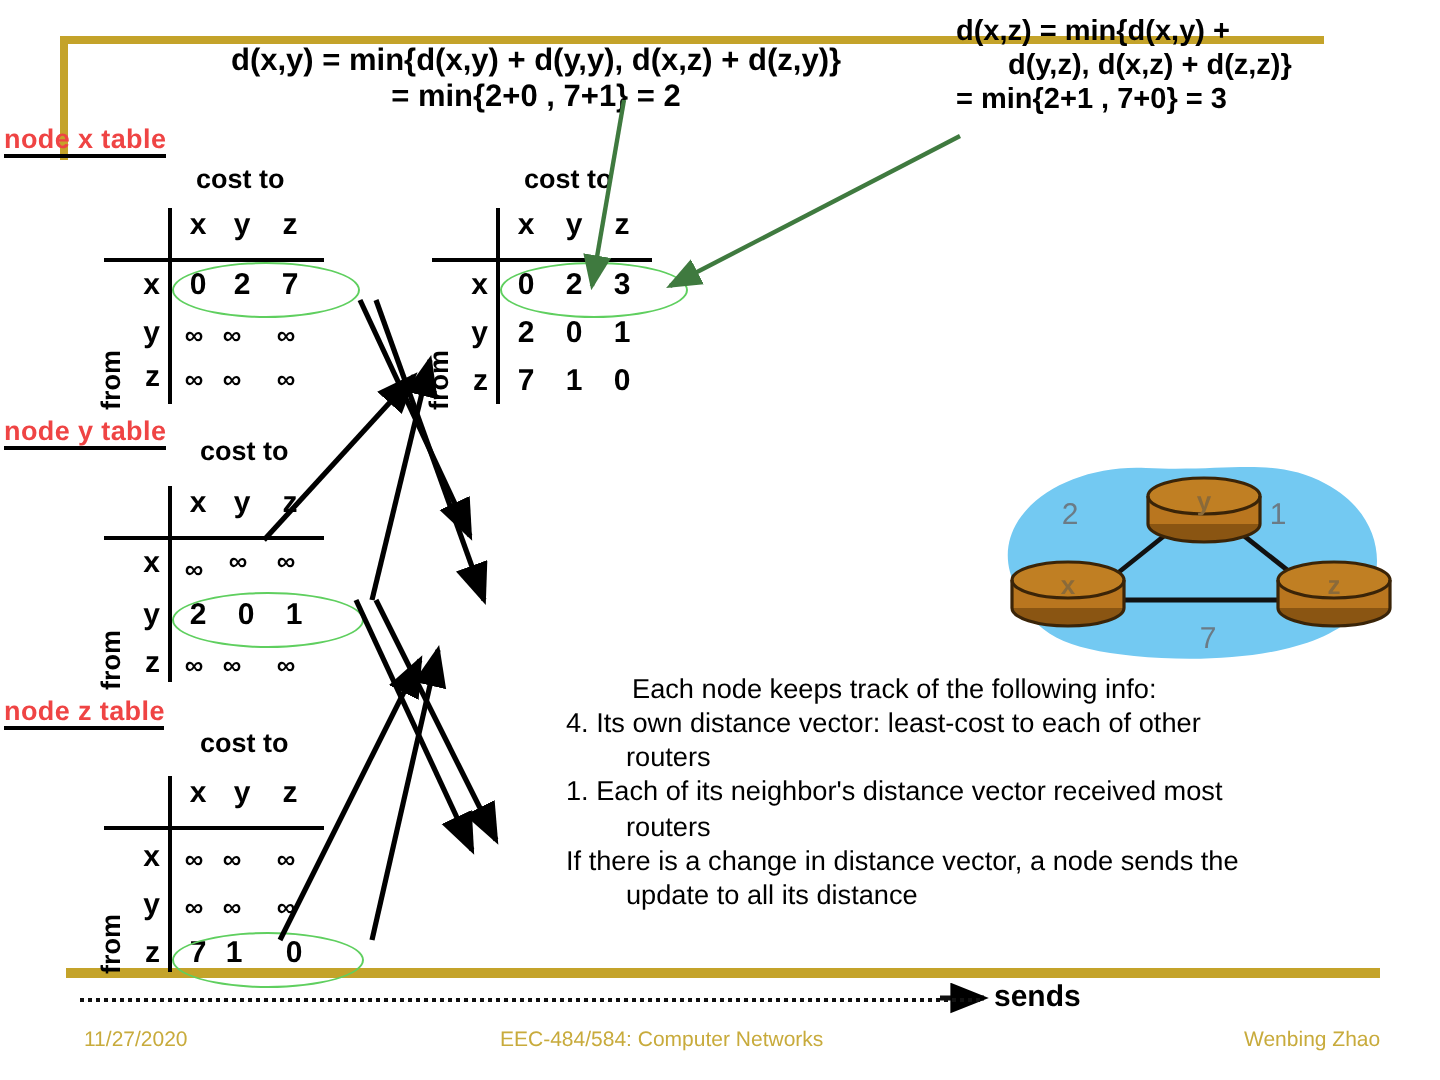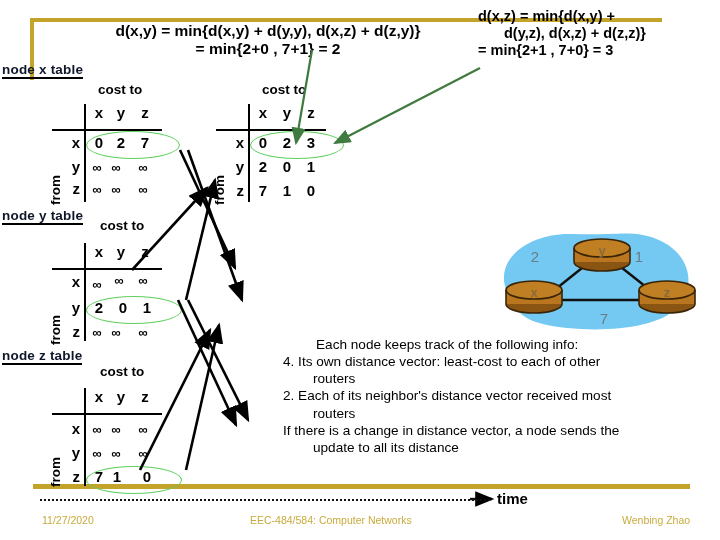--- a/index.html
+++ b/index.html
@@ -21,21 +21,21 @@
     font-family:"Liberation Sans","DejaVu Sans",sans-serif;
   }
   .f-left{left:68px;top:22px;width:400px;font-size:15.5px;text-align:center;}
   .f-right{left:478px;top:8px;width:240px;font-size:14.5px;text-align:left;}
   .f-right .l1{display:block;letter-spacing:0;}
   .f-right .l2{display:block;padding-left:26px;}
   .f-right .l3{display:block;}
 
   
   .tbl-title{
-    position:absolute;font-size:13.5px;font-weight:bold;color:#0f172a;
+    position:absolute;font-size:13.5px;font-weight:bold;color:#ef4444;
     border-bottom:2px solid #000;padding-bottom:0px;letter-spacing:0.2px;
     font-family:"Liberation Sans","DejaVu Sans",sans-serif;
   }
 
   
   .matrix{position:absolute;font-size:15px;color:#000;font-weight:bold;
           font-family:"Liberation Sans","DejaVu Sans",sans-serif;}
   .costto{position:absolute;font-size:13.5px;font-weight:bold;color:#000;white-space:nowrap;}
   .fromlbl{
     position:absolute;font-size:13.5px;font-weight:bold;color:#000;
@@ -271,26 +271,26 @@
       <text x="47" y="69" font-family="Liberation Sans, sans-serif" font-size="13" font-weight="bold" fill="#8a6a3a" text-anchor="middle">x</text>
       <text x="115" y="27" font-family="Liberation Sans, sans-serif" font-size="13" font-weight="bold" fill="#8a6a3a" text-anchor="middle">y</text>
       <text x="180" y="69" font-family="Liberation Sans, sans-serif" font-size="13" font-weight="bold" fill="#8a6a3a" text-anchor="middle">z</text>
     </svg>
   </div>
 
   <div class="notes">
     <span class="lead">Each node keeps track of the following info:</span>
     <span class="num">4. Its  own  distance  vector:  least-cost  to  each  of  other</span>
     <span class="cont">routers</span>
-    <span class="num">2. Each  of  its  neighbor's  distance  vector  received  most</span>
+    <span class="num">1. Each  of  its  neighbor's  distance  vector  received  most</span>
     <span class="cont">routers</span>
     <span class="tail">If there is a change in distance vector, a node sends the</span>
     <span class="tail2">update to all its distance</span>
   </div>
 
   <div class="time-line"></div>
-  <div class="time-label">time</div>
+  <div class="time-label">sends</div>
 
   <div class="footer f-date">11/27/2020</div>
   <div class="footer f-course">EEC-484/584: Computer Networks</div>
   <div class="footer f-author">Wenbing Zhao</div>
 
 </div>
 
 </body></html>

